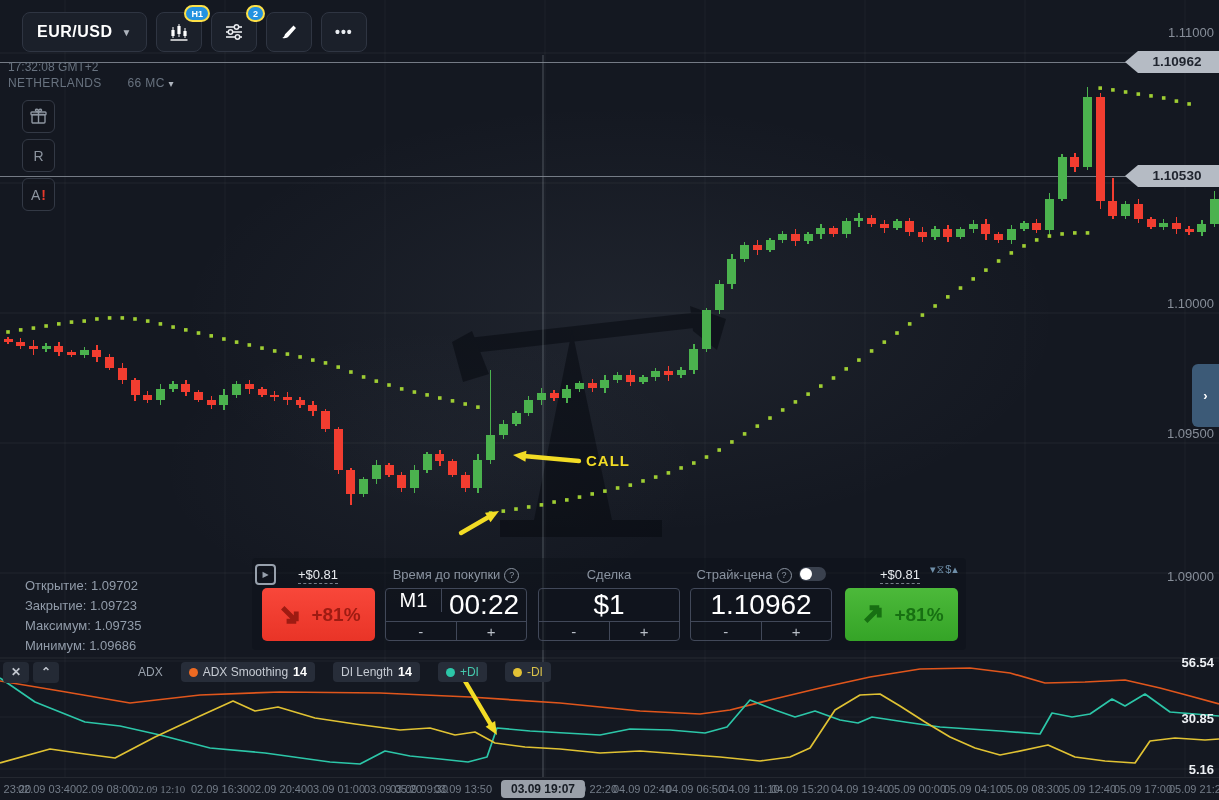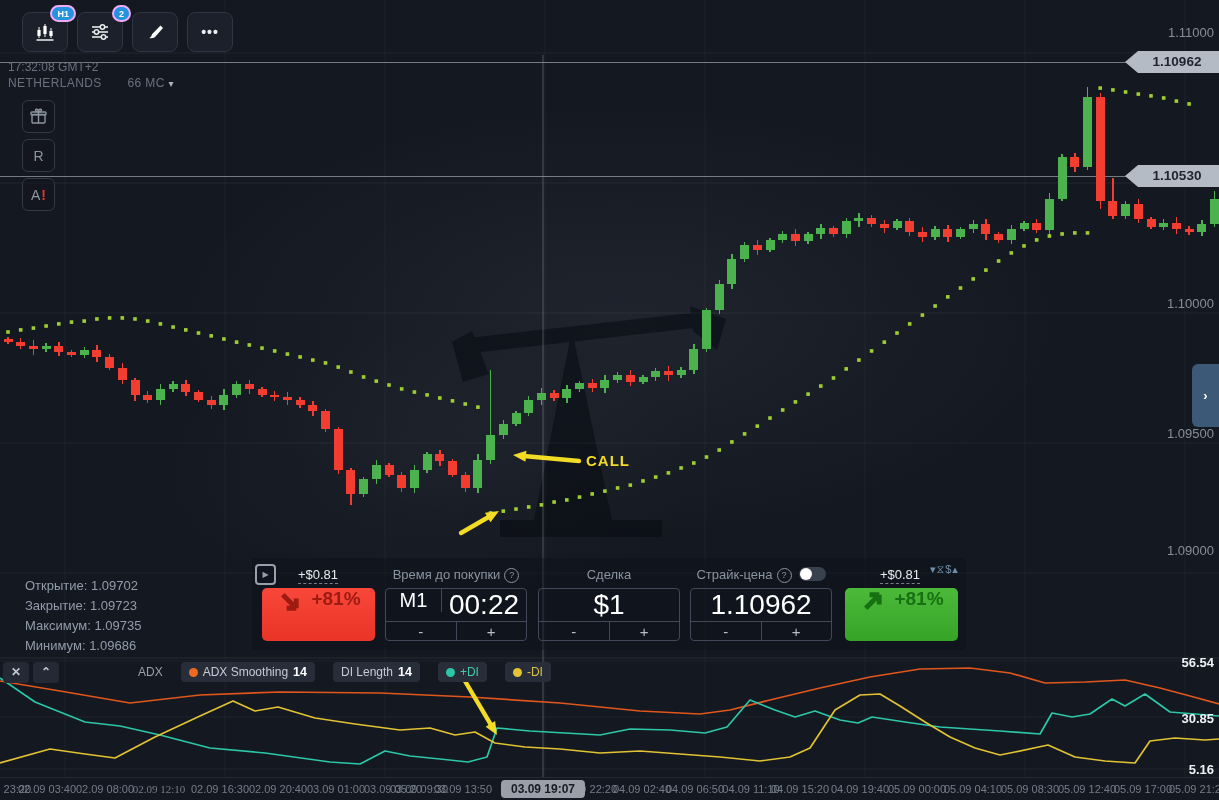--- a/index.html
+++ b/index.html
@@ -6,21 +6,21 @@
   body{width:1219px;height:800px;background:#141821;overflow:hidden;position:relative;
        font-family:"Liberation Sans",sans-serif;color:#cfd3da;-webkit-font-smoothing:antialiased}
   #chart-svg{position:absolute;left:0;top:0;z-index:1}
   
   .toolbar{position:absolute;top:12px;left:22px;display:flex;gap:9px;z-index:8}
   .tool-btn{height:38px;background:#1b202a;border:1px solid #2f3542;border-radius:8px;
             display:flex;align-items:center;justify-content:center;color:#fff;position:relative;cursor:pointer}
   .symbol-btn{padding:0 14px;font-weight:bold;font-size:16px;letter-spacing:.5px;gap:9px}
   .icon-btn{width:44px}
   .caret{font-size:10px;color:#aeb4bd}
-  .badge{position:absolute;top:-8px;right:-9px;background:#2492e0;border:2px solid #f0abfc;color:#fff;
+  .badge{position:absolute;top:-8px;right:-9px;background:#2492e0;border:2px solid #fde047;color:#fff;
          font-size:9px;font-weight:bold;border-radius:10px;padding:1.5px 5px;line-height:10px}
   .dots-more{font-size:14px;font-weight:bold;letter-spacing:1px;color:#e9ecf0}
   
   .clockblock{position:absolute;left:8px;top:59px;z-index:6;font-size:12px;color:#68727f;line-height:16px}
   .clockblock .row2{letter-spacing:.4px}
   .clockblock .lat{margin-left:22px}
   
   .side-btn{position:absolute;left:22px;width:31px;height:31px;border:1px solid #333945;border-radius:6px;
             background:rgba(18,22,30,.55);color:#8d95a0;display:flex;align-items:center;justify-content:center;
             z-index:6;font-size:14px;cursor:pointer}
@@ -55,21 +55,21 @@
   
   .call-label{position:absolute;left:586px;top:452px;font-size:15px;font-weight:bold;letter-spacing:1px;z-index:5}
   
   .trade-panel{position:absolute;left:252px;top:558px;width:714px;height:92px;z-index:7;
                background:rgba(13,17,23,.42);border-radius:4px}
   .expand-btn{position:absolute;left:3px;top:6px;width:17px;height:17px;border:2px solid #97a0ac;border-radius:4px;
               color:#97a0ac;display:flex;align-items:center;justify-content:center;font-size:8px;cursor:pointer}
   .payout{position:absolute;top:9px;font-size:13px;color:#e8ebef;text-align:center;z-index:2}
   .payout span{border-bottom:1px dashed #767e8a;padding-bottom:1px}
   .sell-btn,.buy-btn{position:absolute;top:30px;width:113px;height:53px;border-radius:5px;display:flex;
-              align-items:flex-start;justify-content:center;gap:8px;cursor:pointer}
+              align-items:center;justify-content:center;gap:8px;cursor:pointer}
   .sell-btn{left:10px;background:linear-gradient(#f8473a,#e93427)}
   .buy-btn{left:593px;background:linear-gradient(#4cb93a,#35a427)}
   .sell-btn .pct{color:#9e1b12;font-weight:bold;font-size:19px}
   .buy-btn .pct{color:#177012;font-weight:bold;font-size:19px}
   .grp{position:absolute;top:0;width:142px;height:92px}
   .grp-label{position:absolute;top:9px;width:100%;text-align:center;font-size:13px;color:#8a93a0;white-space:nowrap}
   .qmark{display:inline-block;width:13px;height:13px;border:1px solid #8a93a0;border-radius:50%;font-size:9px;
          line-height:12px;text-align:center;margin-left:4px;vertical-align:1px}
   .toggle{display:inline-block;width:27px;height:14px;background:#3a414e;border-radius:8px;position:relative;
           vertical-align:-2px;margin-left:7px;cursor:pointer}
@@ -430,20 +430,24 @@
       <line x1="579" y1="461" x2="520.9671456517416" y2="455.72428596834015" stroke="#f2dc25" stroke-width="4.4" stroke-linecap="round"></line>
       <polygon points="513,455 526.444558287314,450.6995520629804 525.4486650808464,461.6543773341251" fill="#f2dc25"></polygon>
       <line x1="461" y1="533" x2="492.076589716151" y2="515.0082901643336" stroke="#f2dc25" stroke-width="4.4" stroke-linecap="round"></line>
       <polygon points="499,511 490.50515777672473,522.2733160871884 484.993758800766,512.7536269468959" fill="#f2dc25"></polygon>
       <line x1="462" y1="676" x2="492.91838469348073" y2="728.1195627690104" stroke="#f2dc25" stroke-width="4.4" stroke-linecap="round"></line>
       <polygon points="497,735 485.63707453060084,726.6254000228738 495.0976757232116,721.0131789764099" fill="#f2dc25"></polygon>
     </g>
 </svg>
 
 <div class="toolbar">
+  <div class="tool-btn symbol-btn">
+    <span>EUR/USD</span>
+    <span class="caret">▼</span>
+  </div>
   <div class="tool-btn icon-btn">
     <svg width="20" height="20" viewBox="0 0 20 20">
       <line x1="4" y1="5" x2="4" y2="16" stroke="#fff" stroke-width="1"></line>
       <rect x="2.4" y="8" width="3.2" height="6" fill="#fff"></rect>
       <line x1="10" y1="2" x2="10" y2="15" stroke="#fff" stroke-width="1"></line>
       <rect x="8.4" y="4" width="3.2" height="8" fill="#fff"></rect>
       <line x1="16" y1="6" x2="16" y2="16" stroke="#fff" stroke-width="1"></line>
       <rect x="14.4" y="9" width="3.2" height="5" fill="#fff"></rect>
       <line x1="1.5" y1="18" x2="18.5" y2="18" stroke="#fff" stroke-width="1.4"></line>
     </svg>
@@ -505,21 +509,21 @@
     <div>Открытие: 1.09702</div>
     <div>Закрытие: 1.09723</div>
     <div>Максимум: 1.09735</div>
     <div>Минимум: 1.09686</div>
   </div>
 
 <div id="overlay-labels">
     <div class="price-label" style="top: 32px;">1.11000</div>
     <div class="price-label" style="top: 303px;">1.10000</div>
     <div class="price-label" style="top: 433px;">1.09500</div>
-    <div class="price-label" style="top: 550px;">1.09000</div>
+    <div class="price-label" style="top: 576px;">1.09000</div>
     <div class="price-tag" style="top: 62px;">1.10962</div>
     <div class="price-tag" style="top: 176px;">1.10530</div>
     <div class="ind-value" style="top: 662px;">56.54</div>
     <div class="ind-value" style="top: 718px;">30.85</div>
     <div class="ind-value" style="top: 769px;">5.16</div>
   </div>
 
 <div class="time-axis" id="time-axis">
     <div class="time-label" style="left: 2px;">01.09 23:20</div>
     <div class="time-label" style="left: 47px;">02.09 03:40</div>

